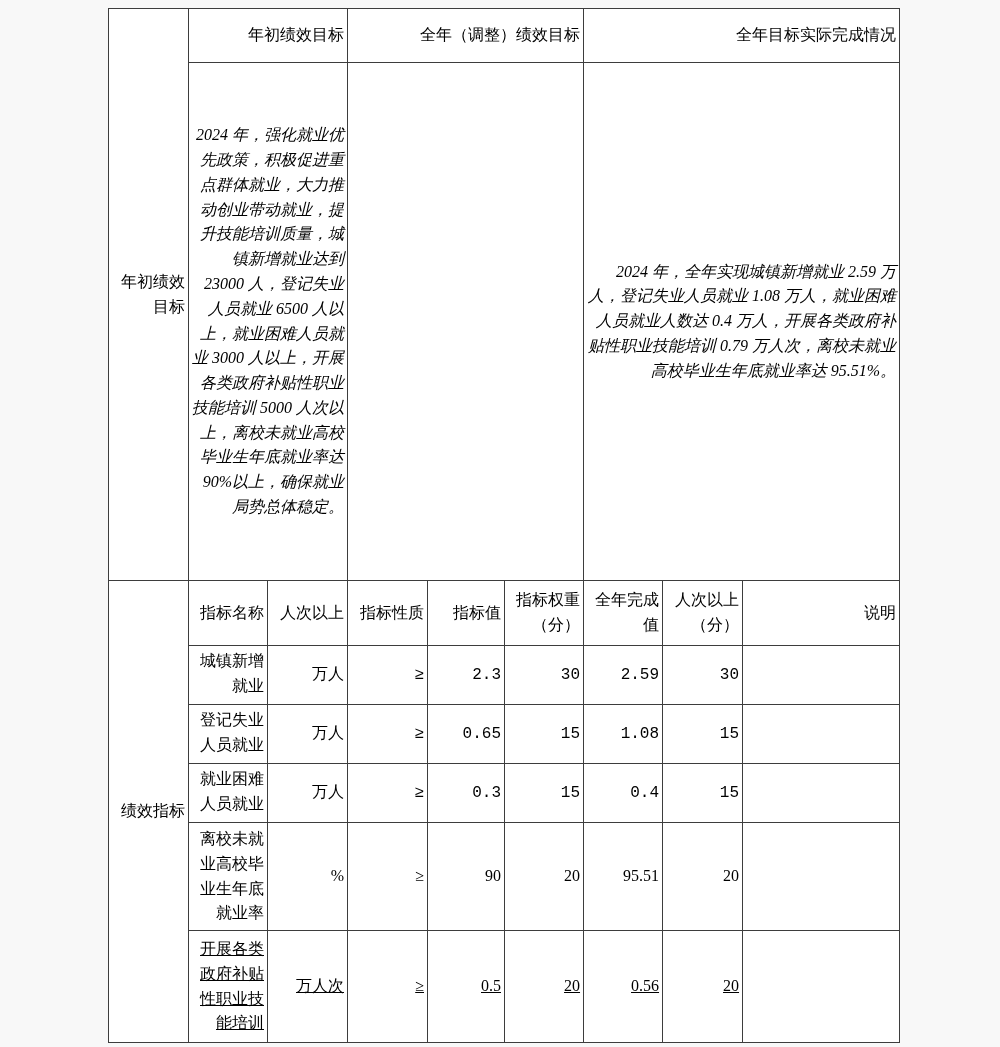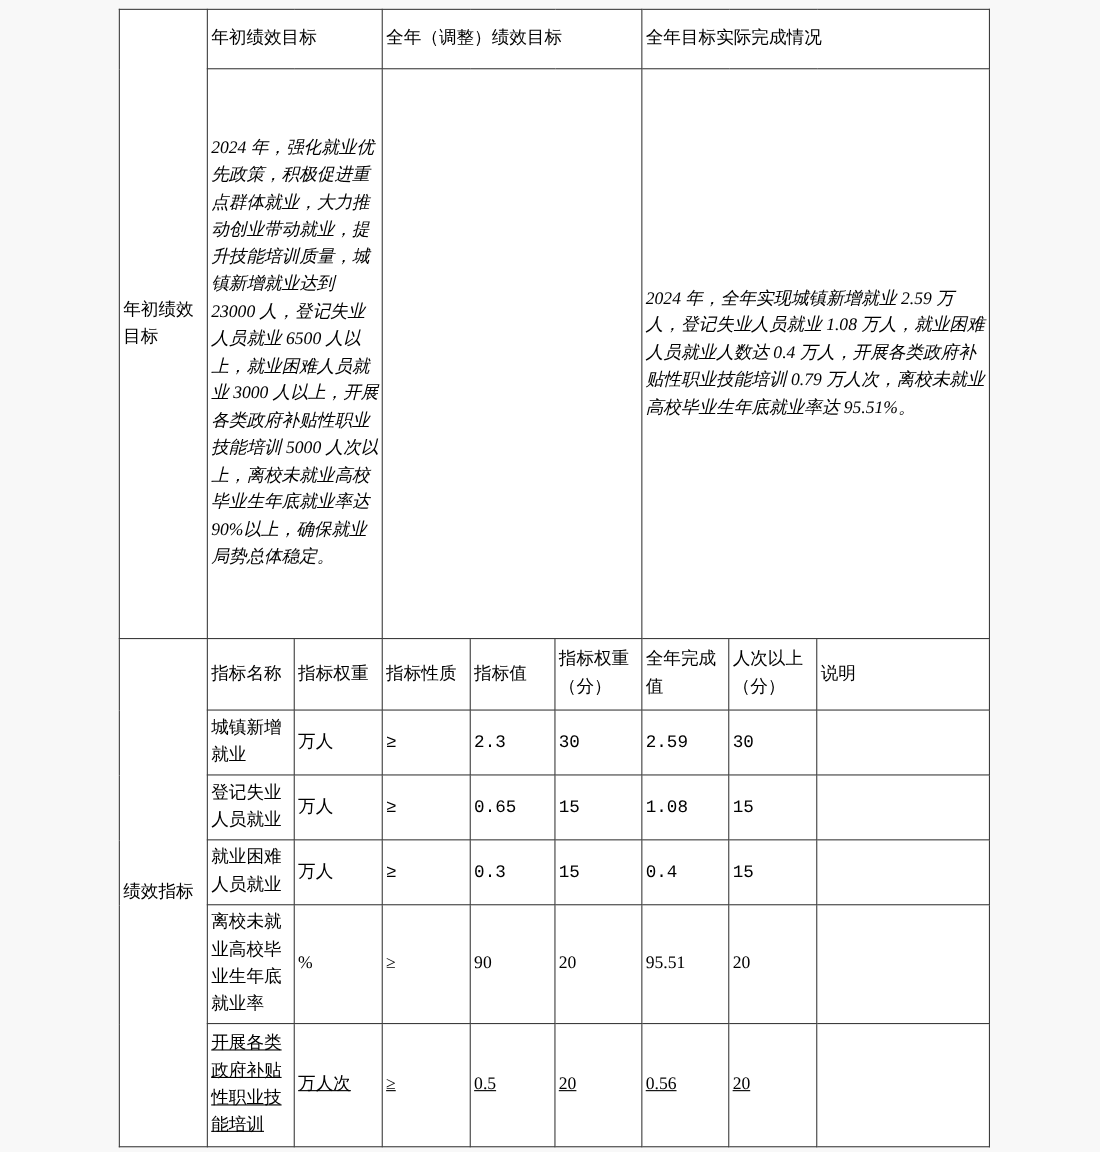--- a/index.html
+++ b/index.html
@@ -23,21 +23,21 @@
   }
   table.perf {
     border-collapse: collapse;
     table-layout: fixed;
     width: 791px;
     background: #ffffff;
   }
   table.perf td {
     border: 1px solid #3d3d3d;
     vertical-align: middle;
-    text-align: left;
+    text-align: right;
     font-size: 16px;
     line-height: 1.55;
     padding: 2px 3px;
     overflow: hidden;
     word-break: break-word;
   }
   
   tr.r-upper-head   { height: 54px; }
   tr.r-upper-body   { height: 518px; }
   tr.r-ind-head     { height: 65px; }
@@ -94,21 +94,21 @@
 
       <tr class="r-upper-body">
         <td class="para" colspan="2">2024 年，强化就业优先政策，积极促进重点群体就业，大力推动创业带动就业，提升技能培训质量，城镇新增就业达到 23000 人，登记失业人员就业 6500 人以上，就业困难人员就业 3000 人以上，开展各类政府补贴性职业技能培训 5000 人次以上，离校未就业高校毕业生年底就业率达 90%以上，确保就业局势总体稳定。</td>
         <td class="para" colspan="3"></td>
         <td class="para" colspan="3">2024 年，全年实现城镇新增就业 2.59 万人，登记失业人员就业 1.08 万人，就业困难人员就业人数达 0.4 万人，开展各类政府补贴性职业技能培训 0.79 万人次，离校未就业高校毕业生年底就业率达 95.51%。</td>
       </tr>
 
       <tr class="r-ind-head">
         <td class="rowlabel" rowspan="6">绩效指标</td>
         <td class="head">指标名称</td>
-        <td class="head">指标权重</td>
+        <td class="head">人次以上</td>
         <td class="head">指标性质</td>
         <td class="head">指标值</td>
         <td class="head">指标权重（分）</td>
         <td class="head">全年完成值</td>
         <td class="head">人次以上（分）</td>
         <td class="head">说明</td>
       </tr>
 
       <tr class="r-data-s">
         <td>城镇新增就业</td>

